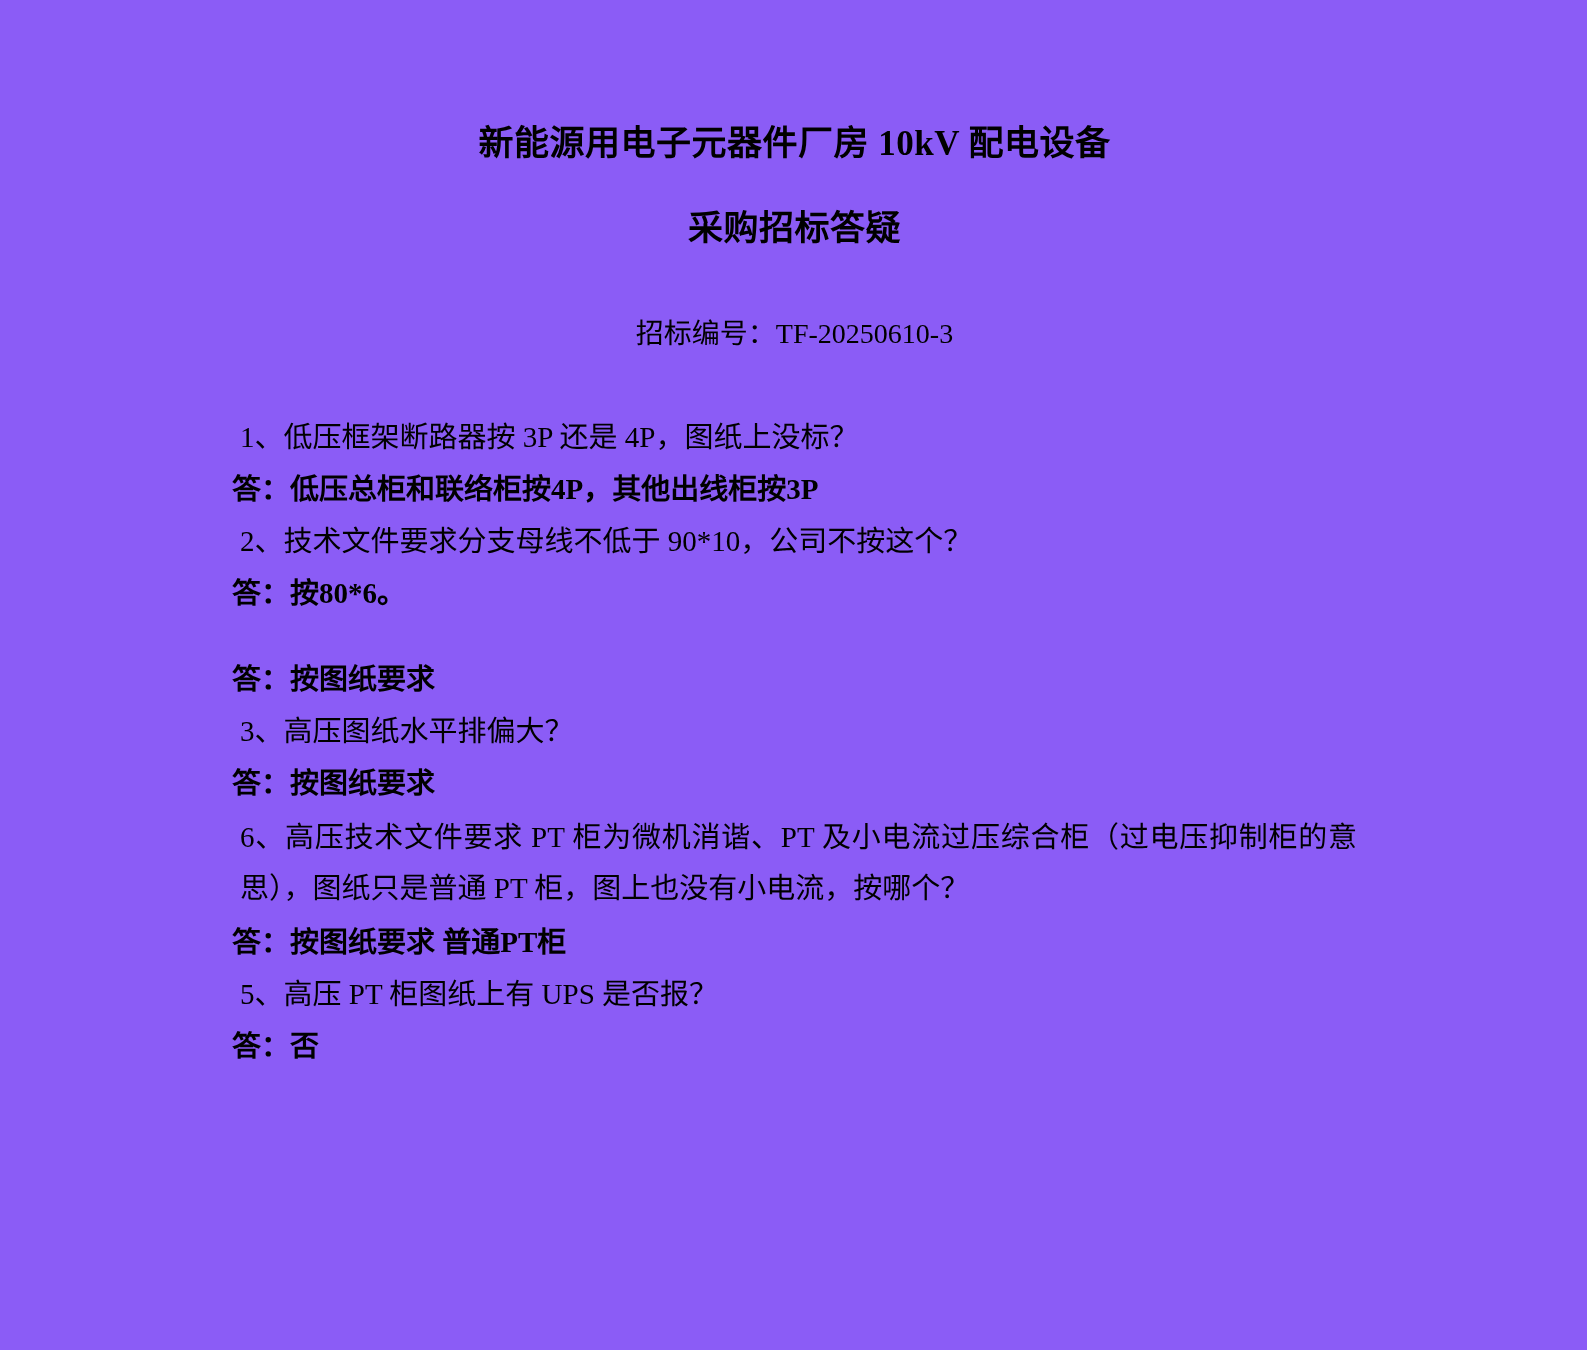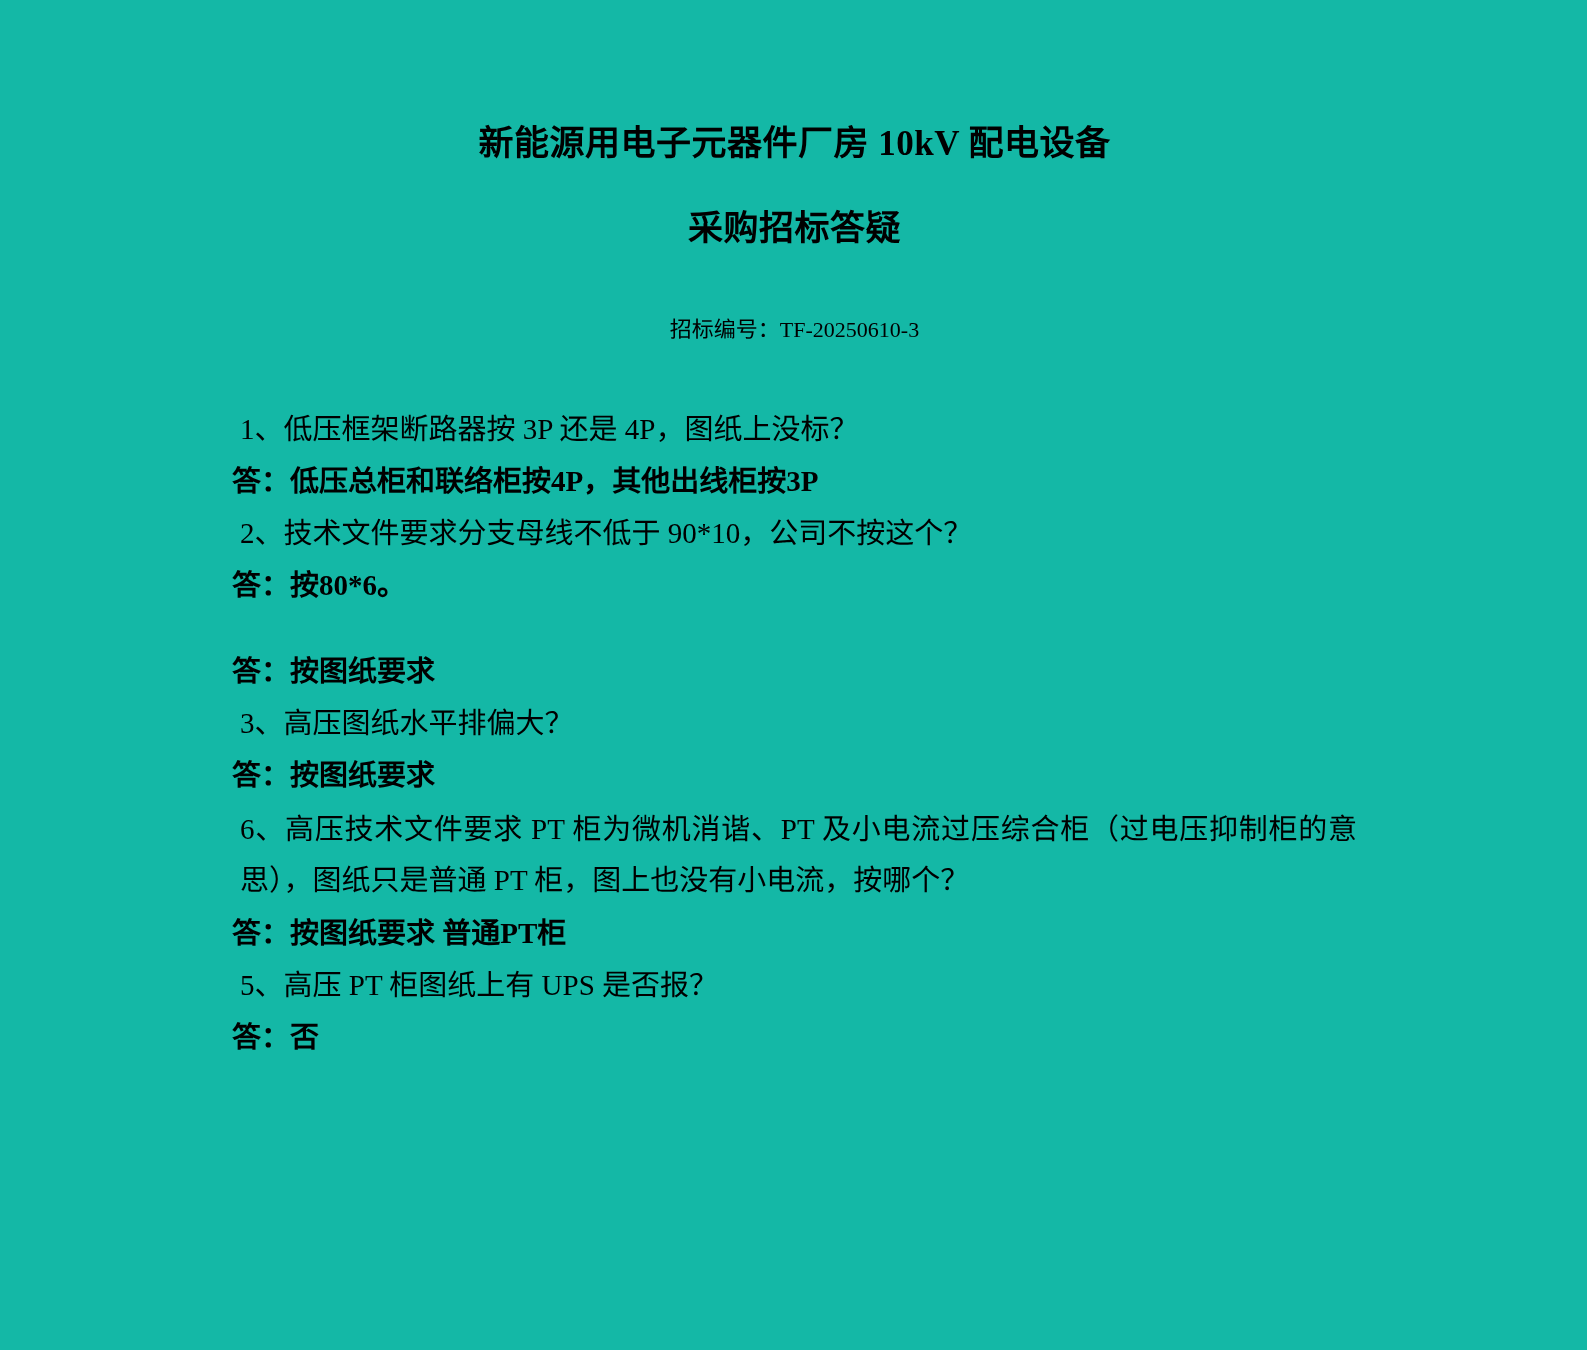--- a/index.html
+++ b/index.html
@@ -11,39 +11,39 @@
     width: 1587px;
     min-height: 1350px;
     font-family: "Liberation Serif", "DejaVu Serif", serif;
     color: #000000;
   }
   .page {
     width: 1587px;
     min-height: 1350px;
     box-sizing: border-box;
     padding: 120px 230px 40px 232px;
-    background: #14b8a6;
+    background: #8b5cf6;
   }
   .title-block {
     text-align: center;
   }
   .doc-title-line {
     font-size: 35px;
     font-weight: bold;
     line-height: 1.35;
     letter-spacing: 0.5px;
   }
   .doc-title-line.first {
     margin-bottom: 38px;
   }
   .doc-title-line.second {
     margin-bottom: 62px;
   }
   .doc-number {
-    font-size: 22px;
+    font-size: 28px;
     line-height: 1.35;
     margin-bottom: 62px;
   }
   .qa-body {
     font-size: 29px;
     line-height: 1.62;
   }
   .q-line {
     margin: 0 0 5px 8px;
     text-align: justify;

